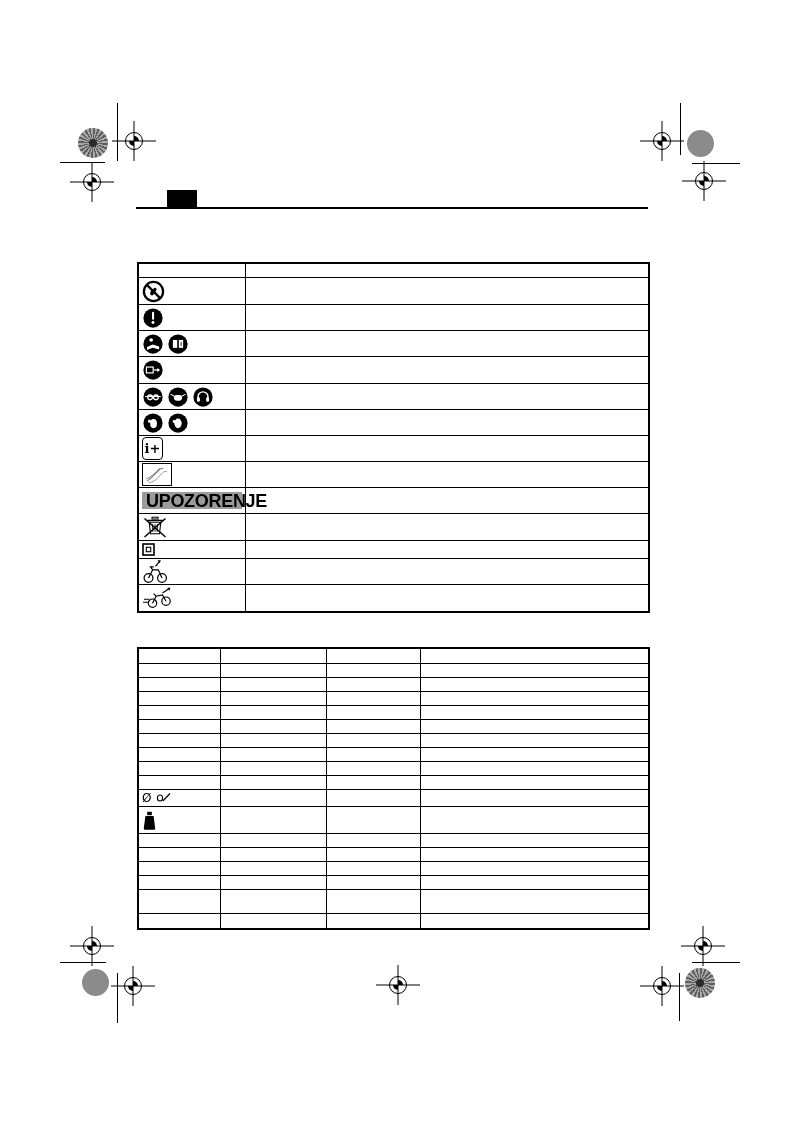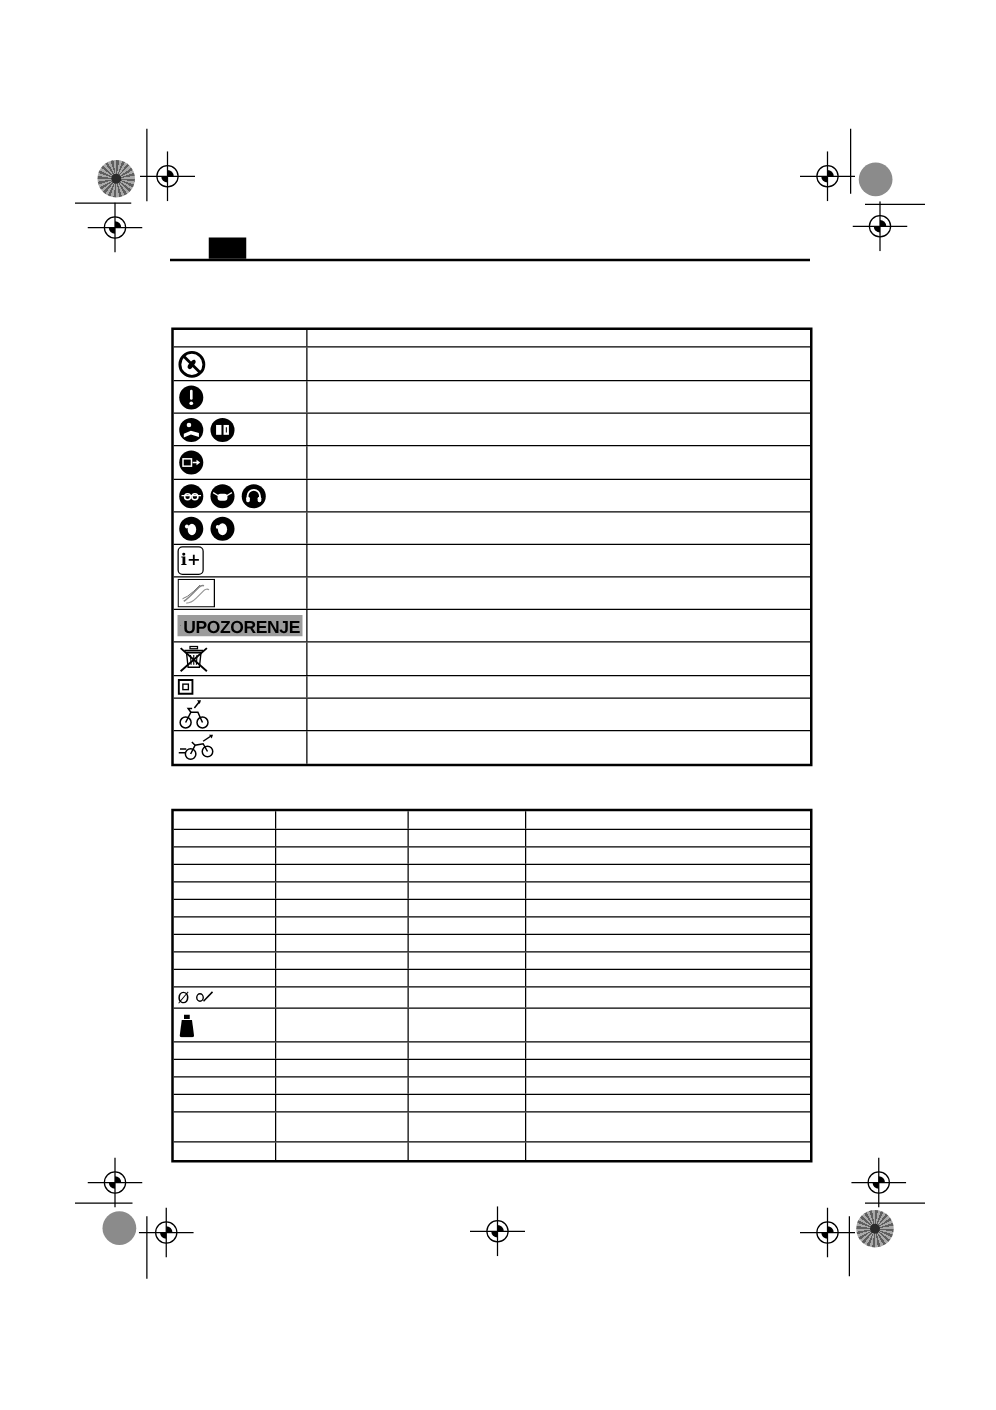--- a/index.html
+++ b/index.html
@@ -21,21 +21,21 @@
   .tbl1 .c2{flex:1;}
   .tbl2 .c1{width:82px;border-right:1px solid #000;display:flex;align-items:center;gap:4px;padding-left:3px;box-sizing:border-box;}
   .tbl2 .c2{width:105px;border-right:1px solid #000;}
   .tbl2 .c3{width:93px;border-right:1px solid #000;}
   .tbl2 .c4{flex:1;}
   .h13{height:13px}.h14{height:14px}.h15{height:15px}.h17{height:17px}.h18{height:18px}
   .h20{height:20px}.h24{height:24px}.h26{height:26px}.h27{height:27px}
 
   
   .warn-bar{display:flex;align-items:center;gap:2px;background:#9b9b9b;height:17px;width:100px;padding:0 2px;box-sizing:border-box;}
-  .warn-text{font-weight:bold;font-size:14px;letter-spacing:-0.3px;line-height:1;}
+  .warn-text{font-weight:bold;font-size:18px;letter-spacing:-0.3px;line-height:1;}
 
   .iplus-box{width:21px;height:23px;border:1.6px solid #000;border-radius:4px;display:flex;align-items:center;justify-content:center;
              font-family:"DejaVu Serif",serif;font-weight:bold;font-size:13px;background:#fff;box-sizing:border-box;}
   .ce-text{font-family:"DejaVu Sans",sans-serif;font-size:17px;letter-spacing:4px;line-height:1;}
   .dia-text{font-family:"DejaVu Sans",sans-serif;font-size:12px;line-height:1;}
 
   
   .reg-cross{position:absolute;width:44px;height:40px;}
   .gray-dot{position:absolute;width:27px;height:27px;border-radius:50%;background:#8b8b8b;}
   .color-wheel{position:absolute;width:30px;height:30px;border-radius:50%;

